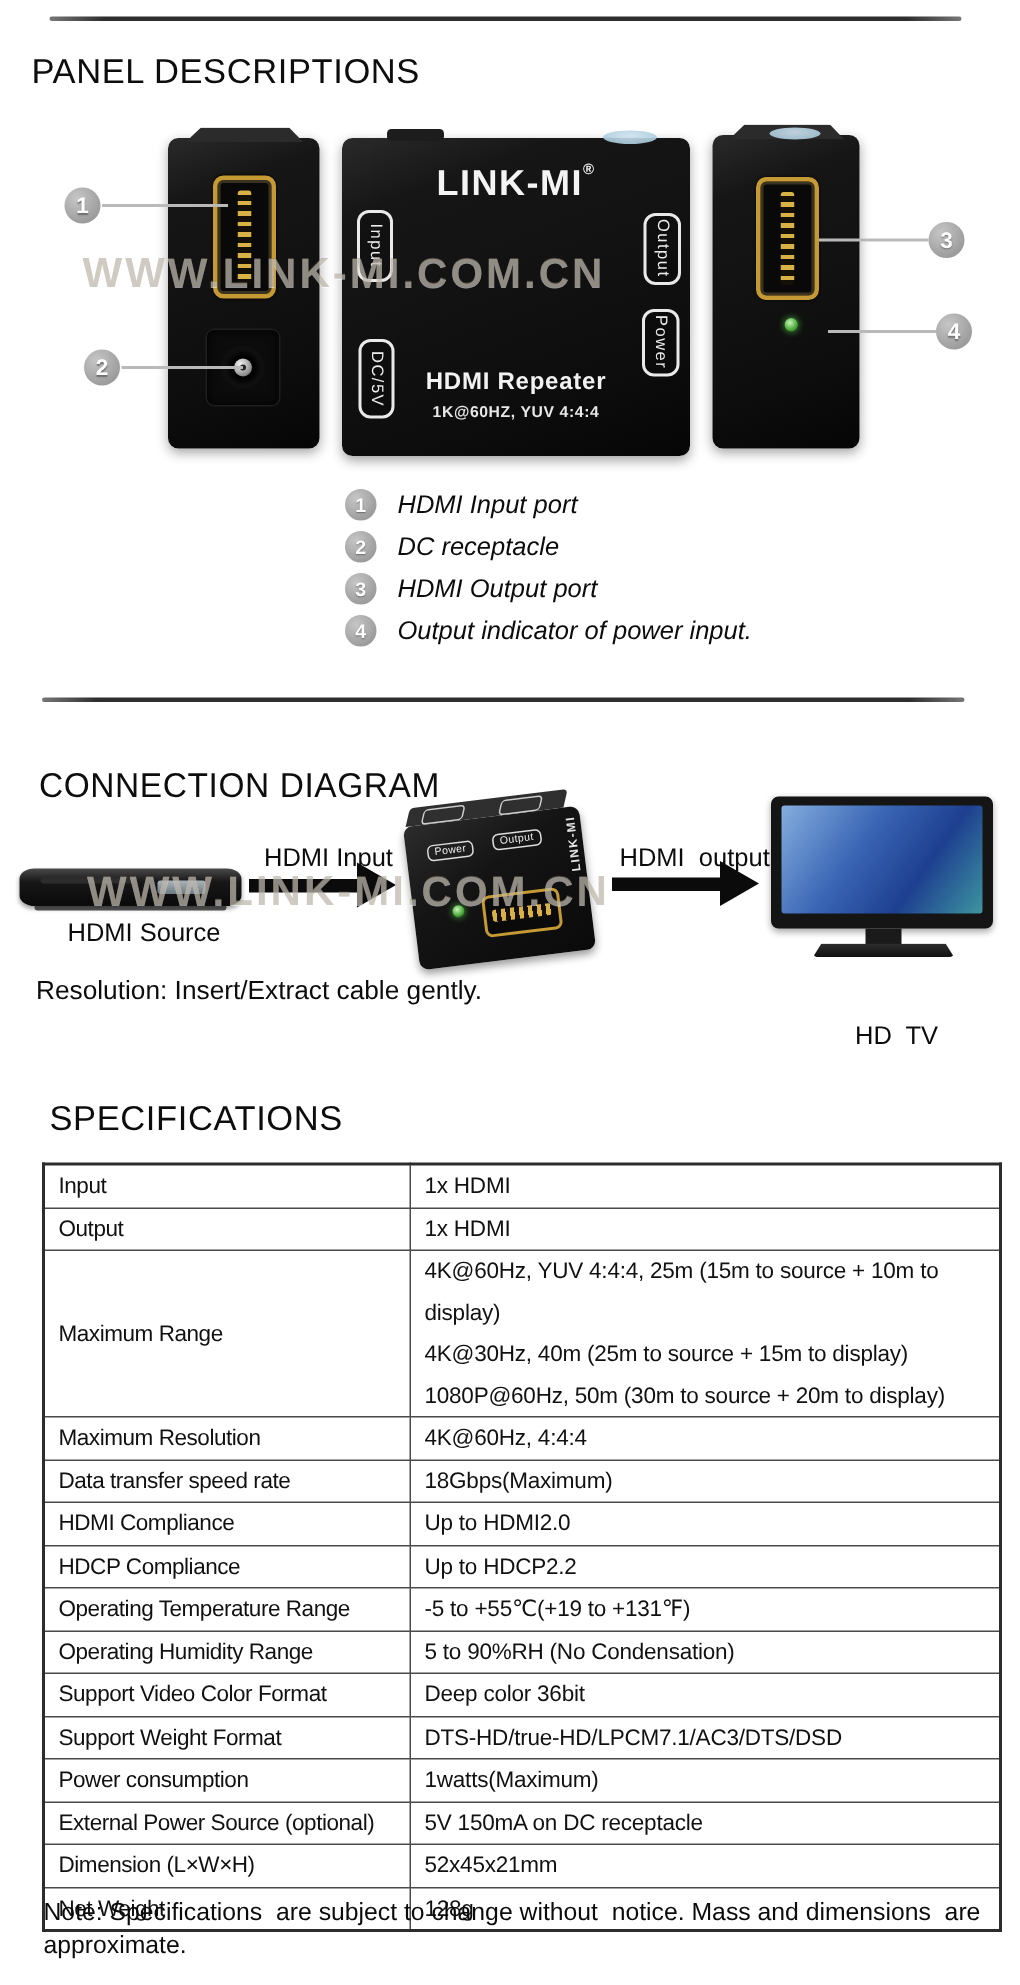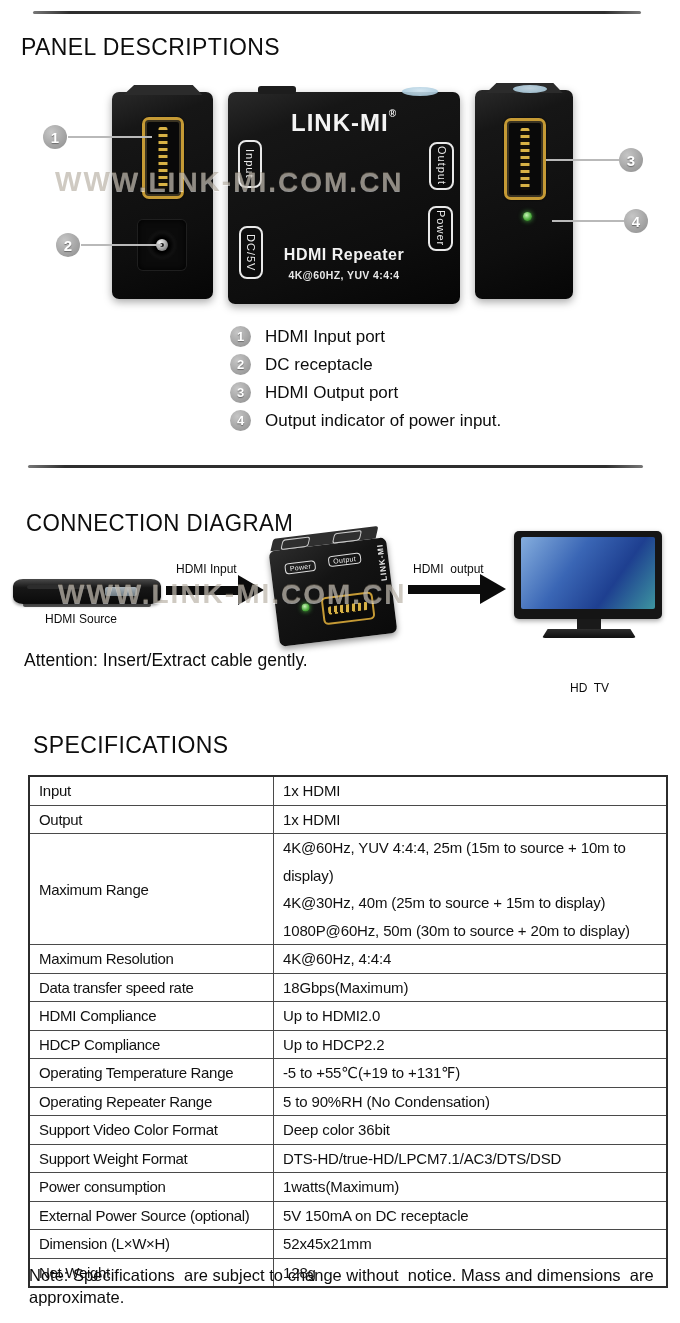--- a/index.html
+++ b/index.html
@@ -45,30 +45,30 @@
              text-shadow:0 1px 0 rgba(255,255,255,.55);white-space:nowrap;}
 
   .badge{border-radius:50%;background:radial-gradient(circle at 35% 30%,#c6c6c6,#9b9b9b 75%);
          color:#fff;font-weight:bold;display:flex;align-items:center;justify-content:center;
          text-shadow:0 1px 1px rgba(90,90,90,.8);}
   .badge.big{position:absolute;width:24px;height:24px;font-size:15px;}
   .callout-line{position:absolute;height:2px;background:#b9b9b9;}
 
   .list-item{position:absolute;left:230px;display:flex;align-items:center;}
   .list-item .badge{width:21px;height:21px;font-size:13px;flex:0 0 21px;}
-  .list-item .txt{margin-left:14px;font-size:17px;color:#0c0c0c;white-space:nowrap;}
+  .list-item .txt{margin-left:14px;font-size:17px;color:#0c0c0c;white-space:nowrap;font-style:italic;}
 
   
   .dvd{position:absolute;left:13px;top:579px;width:148px;height:25px;
        background:linear-gradient(180deg,#4a4a4a 0%,#171717 35%,#0a0a0a 100%);
        border-radius:10px/7px;box-shadow:0 2px 3px rgba(0,0,0,.35);}
   .dvd .tray{position:absolute;left:14px;top:6px;width:62px;height:4px;background:#2c2c2c;border-radius:2px;}
   .dvd .display{position:absolute;left:92px;top:8px;width:32px;height:9px;background:linear-gradient(180deg,#aab4ba,#6d7a82);border-radius:2px;}
   .dvd .foot{position:absolute;bottom:-3px;left:10px;width:128px;height:4px;background:#0f0f0f;border-radius:2px;opacity:.7;}
-  .diagram-label{position:absolute;font-size:12px;color:#0c0c0c;white-space:pre;}
+  .diagram-label{position:absolute;font-size:17px;color:#0c0c0c;white-space:pre;}
 
   .arrow .shaft{position:absolute;height:9px;background:#0b0b0b;}
   .arrow .head{position:absolute;width:0;height:0;border-left:26px solid #0b0b0b;
                border-top:15px solid transparent;border-bottom:15px solid transparent;}
 
   .repeater{position:absolute;left:274px;top:544px;width:118px;height:96px;transform:rotate(-7deg);
             background:linear-gradient(150deg,#2c2c2c,#141414 40%,#0a0a0a);border-radius:6px;
             box-shadow:0 3px 6px rgba(0,0,0,.4);}
   .repeater .top{position:absolute;left:4px;top:-12px;width:106px;height:12px;background:#2f2f2f;
             transform:skewX(-20deg);border-radius:3px 3px 0 0;}
@@ -124,21 +124,21 @@
 
   <div class="device" style="left:228px;top:92px;width:232px;height:212px;">
     <div class="tab" style="left:30px;top:-6px;width:38px;height:8px;"></div>
     <div class="sticker" style="left:174px;top:-5px;width:36px;height:9px;"></div>
     <div class="brand" style="top:16px;"><span>LINK-MI</span><sup>®</sup></div>
     <div class="vlabel" style="left:10px;top:48px;width:20px;height:44px;">Input</div>
     <div class="vlabel" style="left:11px;top:134px;width:20px;height:49px;">DC/5V</div>
     <div class="vlabel" style="right:6px;top:50px;width:21px;height:44px;">Output</div>
     <div class="vlabel" style="right:7px;top:114px;width:21px;height:41px;">Power</div>
     <div class="product" style="top:154px;">HDMI Repeater</div>
-    <div class="subtitle" style="top:177px;">4K@60HZ, YUV 4:4:4</div>
+    <div class="subtitle" style="top:177px;">1K@60HZ, YUV 4:4:4</div>
   </div>
 
   <div class="device" style="left:475px;top:90px;width:98px;height:209px;">
     <div class="topcap"></div>
     <div class="sticker" style="left:38px;top:-5px;width:34px;height:8px;"></div>
     <div class="hdmi-port" style="left:29px;top:28px;width:36px;height:76px;">
       <div class="pins"></div>
     </div>
     <div class="led" style="left:48px;top:122px;width:9px;height:9px;"></div>
   </div>
@@ -209,21 +209,21 @@
 
   <div class="tv">
     <div class="screen"></div>
     <div class="neck"></div>
     <div class="base"></div>
   </div>
   <div class="diagram-label" style="left:570px;top:641px;margin-top:40px;">HD  TV</div>
 
   <div class="watermark" style="left:58px;top:578px;">WWW.LINK-MI.COM.CN</div>
 
-  <div class="attention">Attention: Insert/Extract cable gently.</div>
+  <div class="attention">Resolution: Insert/Extract cable gently.</div>
 
   <div class="sec-title" style="left:33px;top:732px;">SPECIFICATIONS</div>
 
   <table class="specs">
     <tbody>
         <tr>
       <td class="lbl">Input</td>
       <td class="val">1x HDMI</td>
         </tr>
     <tr>
@@ -250,21 +250,21 @@
         </tr>
     <tr>
       <td class="lbl">HDCP Compliance</td>
       <td class="val">Up to HDCP2.2</td>
         </tr>
     <tr>
       <td class="lbl">Operating Temperature Range</td>
       <td class="val">-5 to +55℃(+19 to +131℉)</td>
         </tr>
     <tr>
-      <td class="lbl">Operating Repeater Range</td>
+      <td class="lbl">Operating Humidity Range</td>
       <td class="val">5 to 90%RH (No Condensation)</td>
         </tr>
     <tr>
       <td class="lbl">Support Video Color Format</td>
       <td class="val">Deep color 36bit</td>
         </tr>
     <tr>
       <td class="lbl">Support Weight Format</td>
       <td class="val">DTS-HD/true-HD/LPCM7.1/AC3/DTS/DSD</td>
         </tr>

